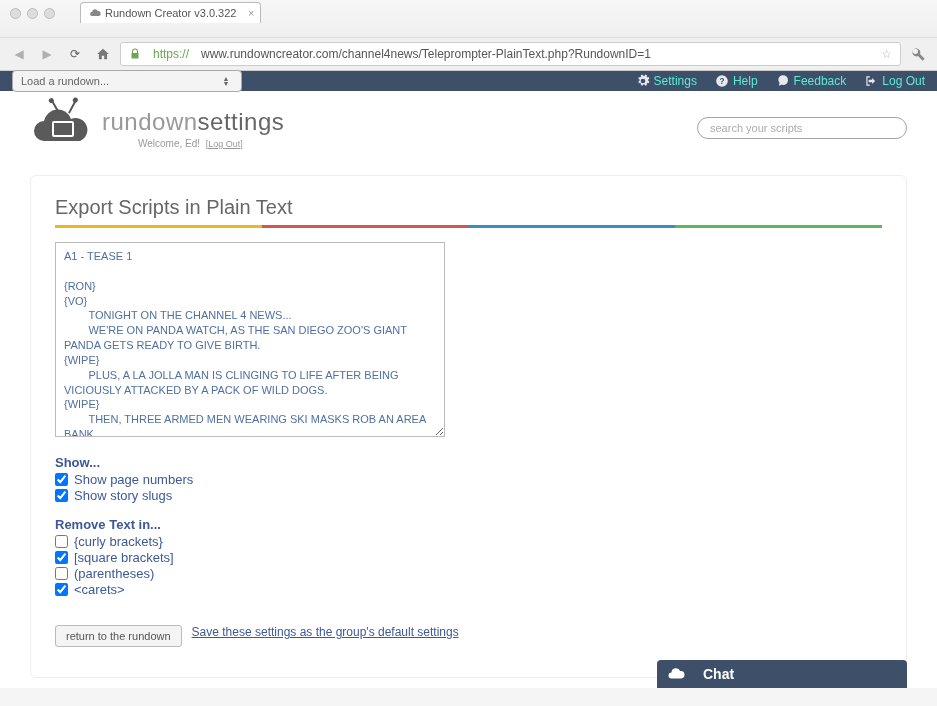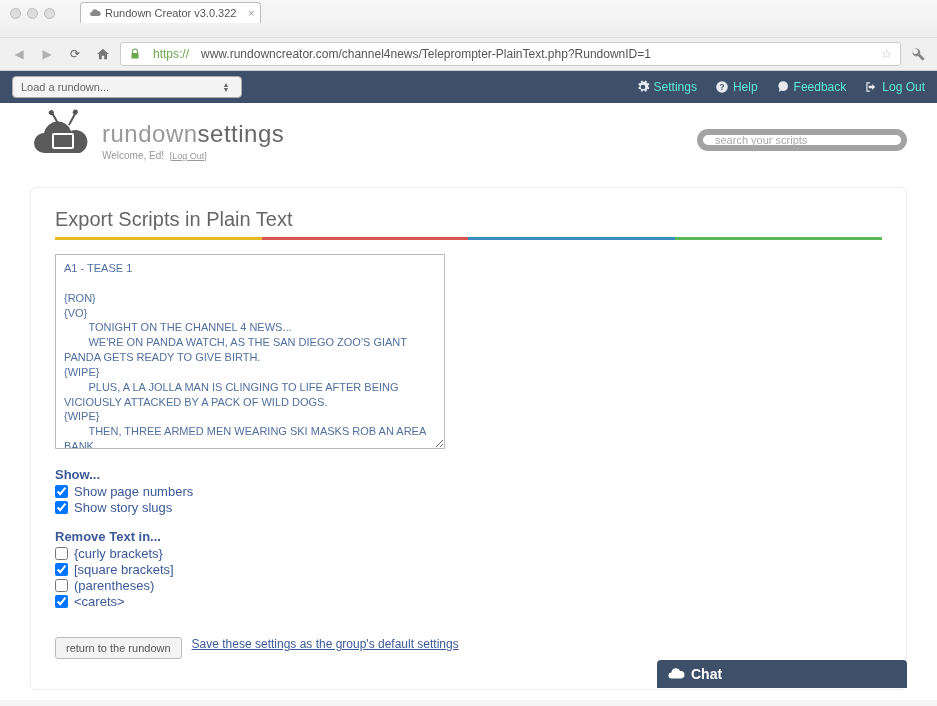--- a/index.html
+++ b/index.html
@@ -13,54 +13,54 @@
 .tab { background: #fff; border: 1px solid #bbb; border-bottom: none; border-radius: 4px 4px 0 0; padding: 4px 24px 4px 8px; display: flex; align-items: center; gap: 4px; font-size: 11px; color: #555; position: relative; white-space: nowrap; }
 .tab-close { position: absolute; right: 6px; color: #999; cursor: pointer; }
 .url-bar-row { display: flex; align-items: center; gap: 6px; padding: 4px 8px; background: #f0f0f0; border-top: 1px solid #ddd; }
 .nav-btn { width: 22px; height: 22px; display: flex; align-items: center; justify-content: center; color: #b0b0b0; }
 .nav-btn.enabled { color: #666; }
 .url-bar { flex: 1; background: #fff; border: 1px solid #ccc; border-radius: 3px; padding: 4px 8px; display: flex; align-items: center; gap: 12px; font-size: 12px; color: #555; }
 .url-star { color: #bbb; }
 .wrench { color: #888; }
 
 
-.app-toolbar { background: #3e5069; color: #fff; display: flex; align-items: center; padding: 4px 12px; height: 32px; }
+.app-toolbar { background: #3e5069; color: #fff; display: flex; align-items: center; padding: 4px 12px; height: 20px; }
 .rundown-loader { background: #f4f4f4; color: #666; border: 1px solid #aaa; border-radius: 4px; padding: 3px 8px; font-size: 11px; width: 230px; display: flex; align-items: center; justify-content: space-between; height: 22px; }
 .loader-arrows { width: 14px; display: flex; flex-direction: column; align-items: center; line-height: 5px; font-size: 7px; color: #666; }
 .toolbar-right { margin-left: auto; display: flex; gap: 18px; align-items: center; font-size: 12px; }
 .toolbar-link { display: flex; align-items: center; gap: 4px; color: #5eead4; text-align: center; }
 .toolbar-icon { width: 14px; height: 14px; display: inline-flex; align-items: center; justify-content: center; }
 
 
 .header { display: flex; align-items: center; padding: 14px 30px; background: #fff; }
 .logo-area { display: flex; align-items: center; gap: 8px; }
 .cloud-tv { width: 64px; height: 46px; position: relative; }
 .logo-text { display: flex; flex-direction: column; }
 .logo-main { font-size: 24px; color: #999; font-weight: 300; letter-spacing: 0.5px; }
 .logo-main .dark { color: #666; font-weight: 400; }
-.logo-sub { font-size: 10px; color: #999; margin-top: 2px; }
+.logo-sub { font-size: 10px; color: #999; margin-top: 2px; margin-left: 36px; }
 .logo-sub a { color: #999; font-size: 9px; }
-.search-box { margin-left: auto; border: 6px solid #a3a3a3; border-radius: 12px; padding: 4px 12px; width: 210px; font-size: 11px; color: #aaa; height: 22px; display: flex; align-items: center; }
+.search-box { margin-left: auto; border: 1px solid #a3a3a3; border-radius: 12px; padding: 4px 12px; width: 210px; font-size: 11px; color: #aaa; height: 22px; display: flex; align-items: center; }
 
 
 .content-outer { padding: 10px 30px; background: #fff; }
 .content-card { background: #fff; border: 1px solid #eee; border-radius: 6px; padding: 20px 24px 30px; }
 .page-title { font-size: 20px; color: #666; font-weight: 400; margin-bottom: 6px; }
 .title-underline { height: 3px; width: 100%; background: linear-gradient(to right, #e8b923 0%, #e8b923 25%, #d9534f 25%, #d9534f 50%, #3b8dbd 50%, #3b8dbd 75%, #5cb85c 75%, #5cb85c 100%); margin-bottom: 14px; }
 .script-textarea { width: 390px; height: 195px; border: 1px solid #bbb; padding: 6px 8px; font-size: 11px; color: #5070a0; font-family: Arial, sans-serif; resize: both; overflow-y: scroll; line-height: 1.35; }
 .options { margin-top: 15px; color: #3b5998; font-size: 13px; }
 .opt-header { font-weight: bold; margin-bottom: 2px; }
 .opt-row { display: flex; align-items: center; gap: 4px; margin-bottom: 1px; }
 .opt-row input { margin-right: 2px; }
 .actions { margin-top: 20px; display: flex; align-items: center; gap: 10px; }
 .return-btn { background: #f4f4f4; border: 1px solid #bbb; border-radius: 3px; padding: 4px 10px; font-size: 11px; color: #555; margin-top: 8px; }
 .save-link { color: #3b5998; text-decoration: underline; font-size: 12px; }
 
 
-.chat-bar { position: fixed; bottom: 18px; right: 30px; width: 250px; background: #3e5069; color: #fff; padding: 5px 10px; border-radius: 4px 4px 0 0; display: flex; align-items: center; gap: 6px; font-weight: bold; font-size: 14px; }
+.chat-bar { position: fixed; bottom: 18px; right: 30px; width: 250px; background: #3e5069; color: #fff; padding: 5px 10px; border-radius: 4px 4px 0 0; display: flex; align-items: center; gap: 18px; font-weight: bold; font-size: 14px; }
 
 .cloud-svg { width: 64px; height: 46px; }
 .ant { position: absolute; width: 1.5px; height: 14px; background: #555; top: -6px; transform-origin: bottom; }
 .ant.l { left: 28px; transform: rotate(-30deg); }
 .ant.r { left: 38px; transform: rotate(28deg); }
 .ant::after { content: ''; position: absolute; top: -3px; left: -2px; width: 5px; height: 5px; background: #555; border-radius: 50%; }
 </style>
 </head>
 <body>
 

